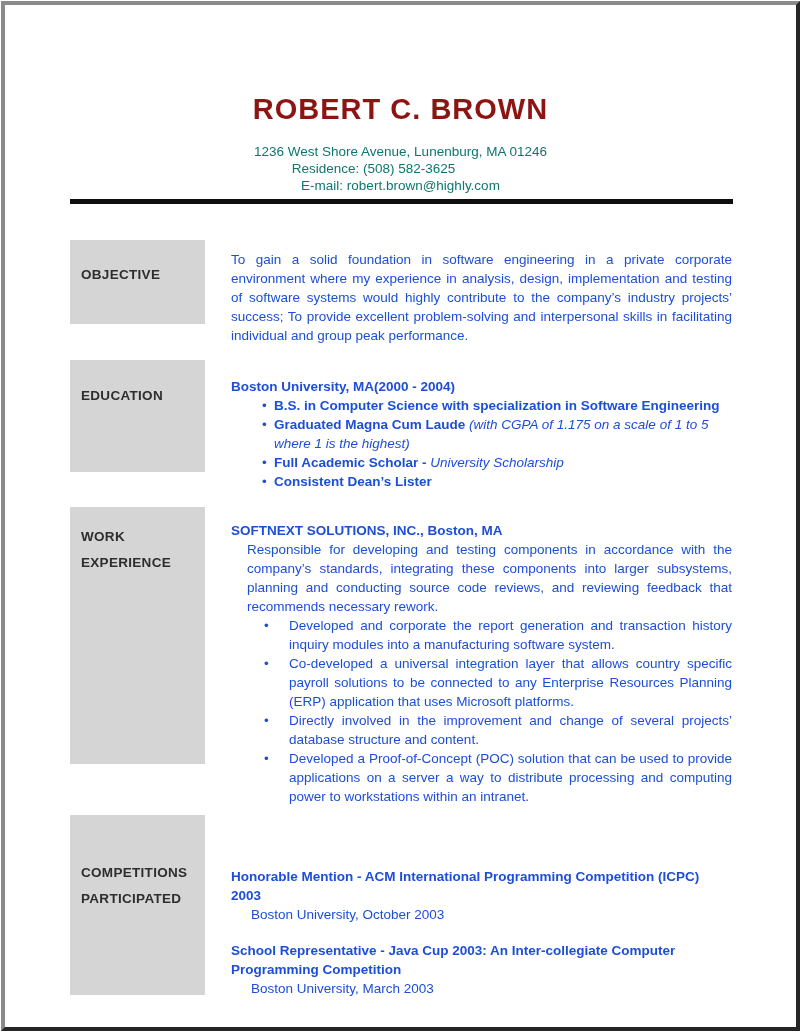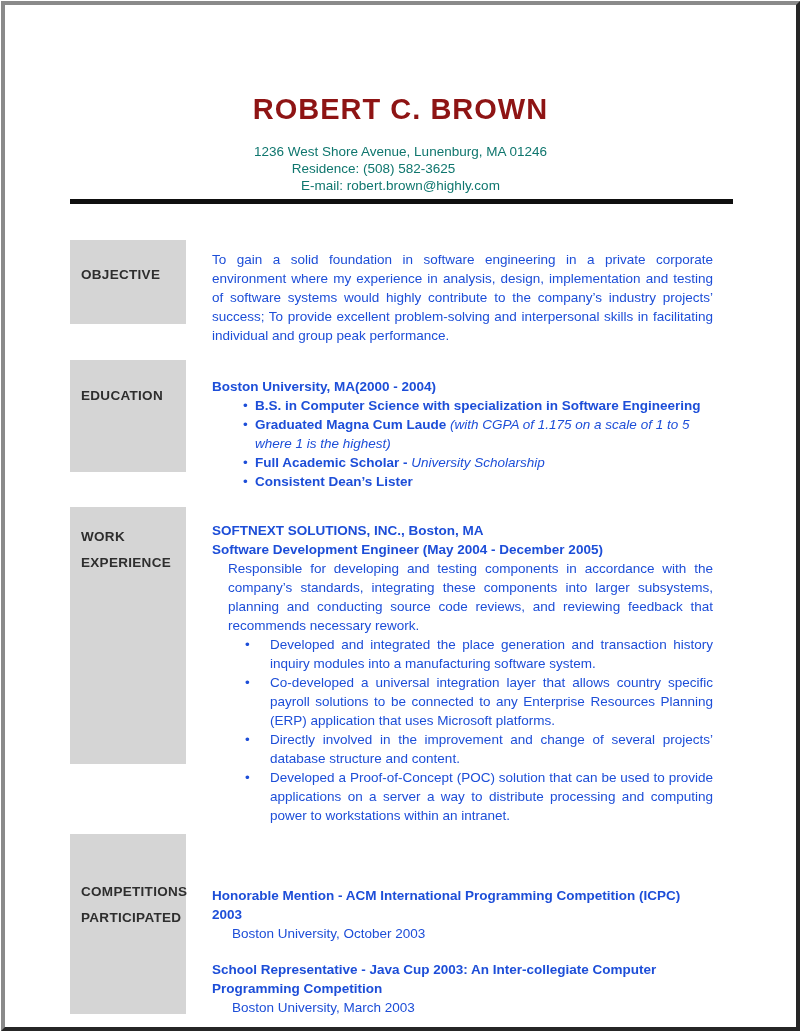--- a/index.html
+++ b/index.html
@@ -18,21 +18,21 @@
   .name{
     margin:0 0 19px 0;font-size:29px;line-height:30px;font-weight:bold;
     color:#8e1414;letter-spacing:1px;
   }
   .contact-line{font-size:13.5px;line-height:17px;color:#0f766e;}
   .shift-left{position:relative;left:-27px;}
   .divider{height:5px;background:#0f0f0f;margin:5px 68px 36px 70px;}
 
   .section{display:flex;align-items:flex-start;margin-left:70px;}
   .label-box{
-    width:116px;flex-shrink:0;background:#d5d5d5;box-sizing:border-box;
+    width:135px;flex-shrink:0;background:#d5d5d5;box-sizing:border-box;
     padding:22px 6px 0 11px;font-size:13.5px;font-weight:bold;color:#2e2e2e;
     letter-spacing:0.3px;line-height:26px;
   }
   .content{
     margin-left:26px;width:501px;font-size:13.5px;line-height:19px;
     box-sizing:border-box;color:#1d4ed8;
   }
   .just{text-align:justify;}
   .bold{font-weight:bold;}
   .ital{font-style:italic;}
@@ -118,26 +118,25 @@
   </div>
 </div>
 
 <div class="section sec-work">
   <div class="label-box">
     <div>WORK</div>
     <div>EXPERIENCE</div>
   </div>
   <div class="content">
     <div class="bold">SOFTNEXT SOLUTIONS, INC., Boston, MA</div>
-    <div class="bold">Software Development Engineer (May 2004 - December 2005)</div>
     <div class="just work-summary">Responsible for developing and testing components in accordance with the company’s standards, integrating these components into larger subsystems, planning and conducting source code reviews, and reviewing feedback that recommends necessary rework.</div>
     <div>
       <div class="work-bullet">
         <span class="dot">•</span>
-        <span class="txt">Developed and integrated the place generation and transaction history inquiry modules into a manufacturing software system.</span>
+        <span class="txt">Developed and corporate the report generation and transaction history inquiry modules into a manufacturing software system.</span>
       </div>
       <div class="work-bullet">
         <span class="dot">•</span>
         <span class="txt">Co-developed a universal integration layer that allows country specific payroll solutions to be connected to any Enterprise Resources Planning (ERP) application that uses Microsoft platforms.</span>
       </div>
       <div class="work-bullet">
         <span class="dot">•</span>
         <span class="txt">Directly involved in the improvement and change of several projects’ database structure and content.</span>
       </div>
       <div class="work-bullet">

